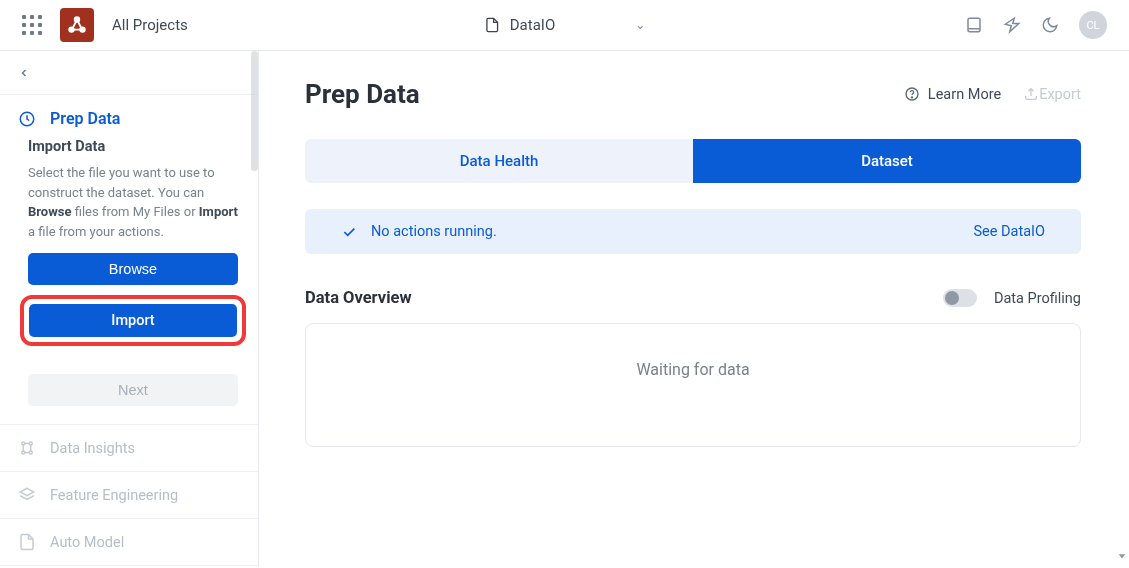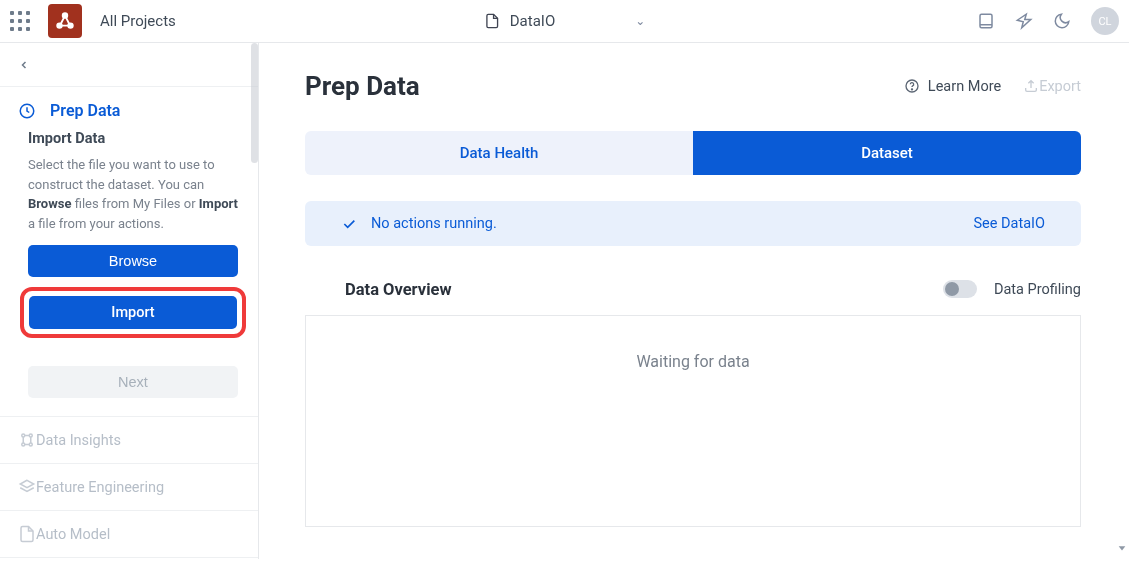--- a/index.html
+++ b/index.html
@@ -6,24 +6,24 @@
     body {
       font-family: -apple-system, BlinkMacSystemFont, "Segoe UI", Roboto, Helvetica, Arial, sans-serif;
       width: 1129px;
       height: 568px;
       overflow: hidden;
       color: #333;
       background: #fff;
     }
     
     .topnav {
-      height: 43px;
-      display: flex;
-      align-items: center;
-      padding: 0 10px;
+      height: 51px;
+      display: flex;
+      align-items: center;
+      padding: 0 22px;
       border-bottom: 1px solid #e6e8eb;
       gap: 18px;
       position: relative;
     }
     .apps-grid {
       display: grid;
       grid-template-columns: repeat(3, 4px);
       grid-template-rows: repeat(3, 4px);
       gap: 4px;
       cursor: pointer;
@@ -158,20 +158,21 @@
     .sb-btn.disabled {
       background: #f1f3f5;
       color: #a7b0ba;
       cursor: default;
       margin-top: 28px;
     }
     .sb-divider { border-top: 1px solid #eef0f2; }
     .sb-navitem {
       display: flex;
       align-items: center;
+      gap: 14px;
       padding: 14px 18px;
       font-size: 14.5px;
       color: #b6bec8;
       border-bottom: 1px solid #eef0f2;
       cursor: pointer;
     }
     .sb-navitem svg { width: 18px; height: 18px; color: #c6ccd4; }
     
     .sidebar::after {
       content:"";
@@ -243,23 +244,22 @@
       margin-bottom: 34px;
     }
     .status-left {
       display: flex; align-items: center; gap: 14px;
       color: #0a5bd6;
       font-size: 14.5px;
     }
     .status-left svg { width: 16px; height: 16px; }
     .see-details { color: #0a5bd6; font-size: 14.5px; cursor: pointer; }
     .overview-head {
-      display: flex; align-items: flex-start; justify-content: space-between;
+      display: flex; align-items: flex-end; justify-content: space-between;
       margin-bottom: 14px;
-      margin-left: 40px;
     }
     .overview-title { font-size: 16.5px; font-weight: 700; color: #2a313b; }
     .profiling {
       display: flex; align-items: center; gap: 17px;
       font-size: 14.5px; color: #3f4a57;
     }
     .toggle {
       width: 34px; height: 18px;
       background: #dde1e7;
       border-radius: 10px;
@@ -269,22 +269,22 @@
     .toggle::after {
       content:"";
       position: absolute;
       left: 2px; top: 2px;
       width: 14px; height: 14px;
       background: #8f99a6;
       border-radius: 50%;
     }
     .data-box {
       border: 1px solid #e6e8eb;
-      border-radius: 0;
-      height: 212px;
+      border-radius: 8px;
+      height: 124px;
       display: flex;
       align-items: flex-start;
       justify-content: center;
       padding-top: 36px;
       color: #7a828d;
       font-size: 16px;
       margin-top: 16px;
     }
     
     .right-scroll {

